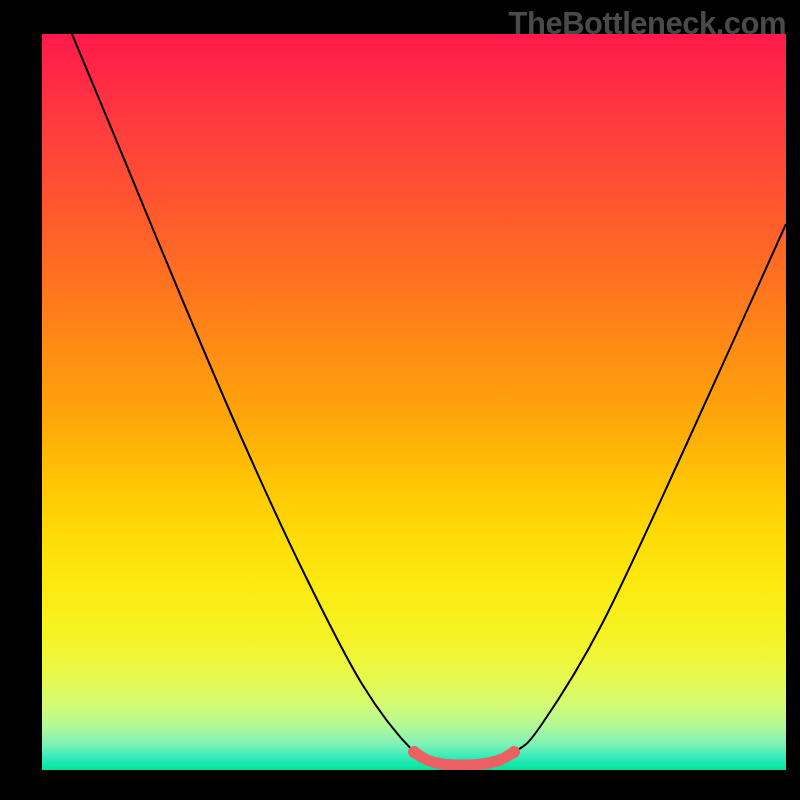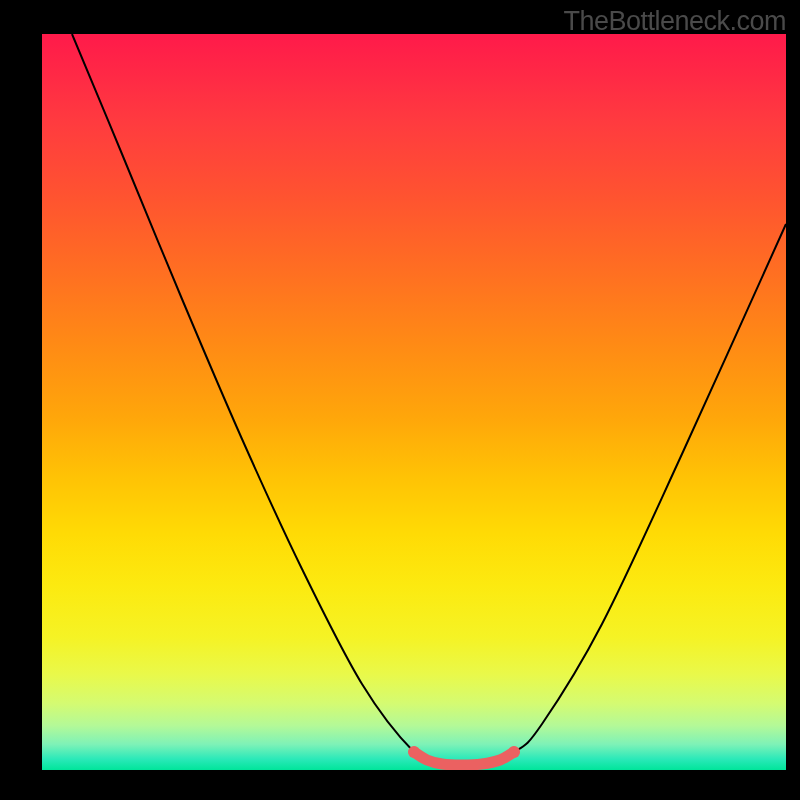--- a/index.html
+++ b/index.html
@@ -9,22 +9,22 @@
     background: #000;
     position: relative;
     overflow: hidden;
     font-family: Arial, Helvetica, sans-serif;
   }
   .watermark {
     position: absolute;
     top: 6px;
     right: 14px;
     color: #4a4a4a;
-    font-size: 27px;
-    font-weight: 400;
+    font-size: 31px;
+    font-weight: 700;
     z-index: 10;
     letter-spacing: -0.5px;
   }
   .plot-frame {
     position: absolute;
     left: 42px;
     top: 34px;
     width: 744px;
     height: 736px;
     background: #000;

